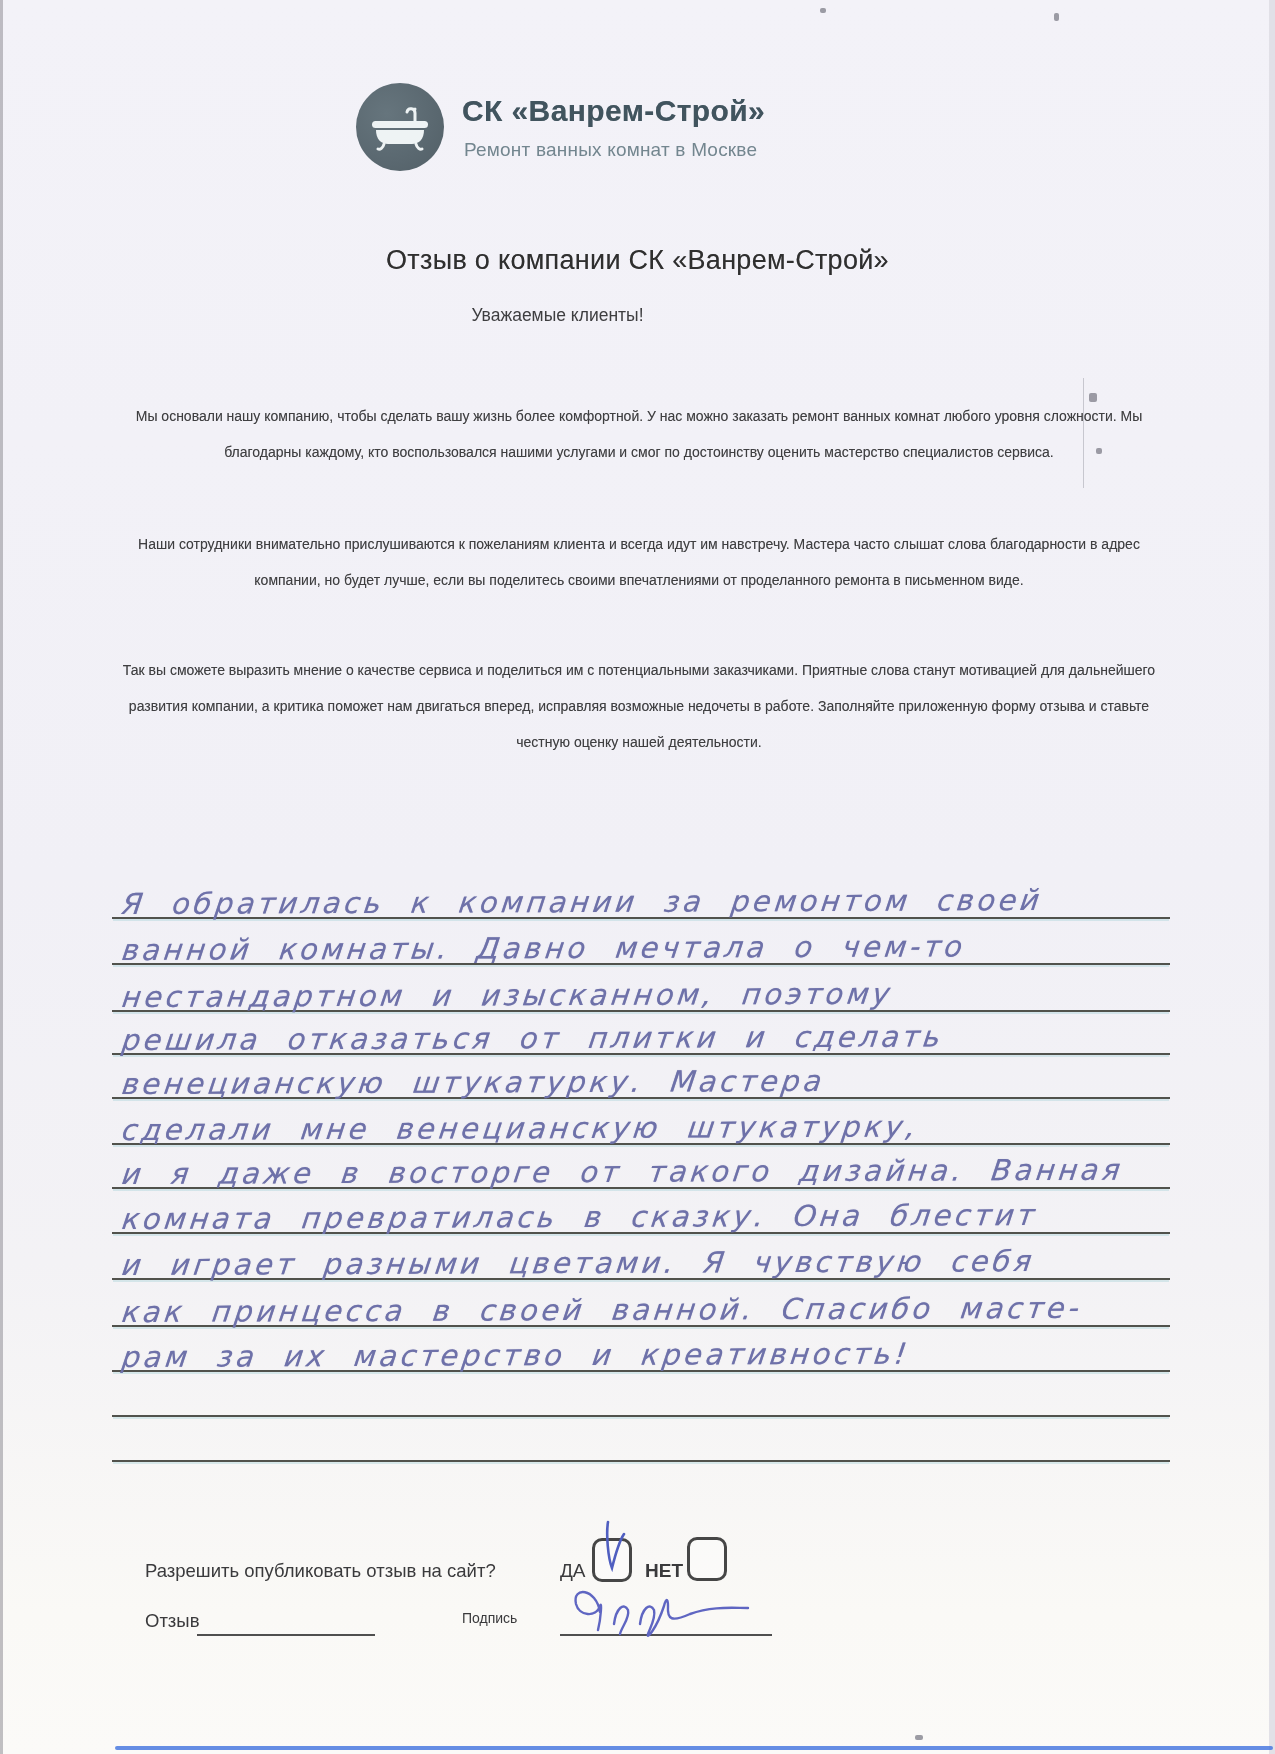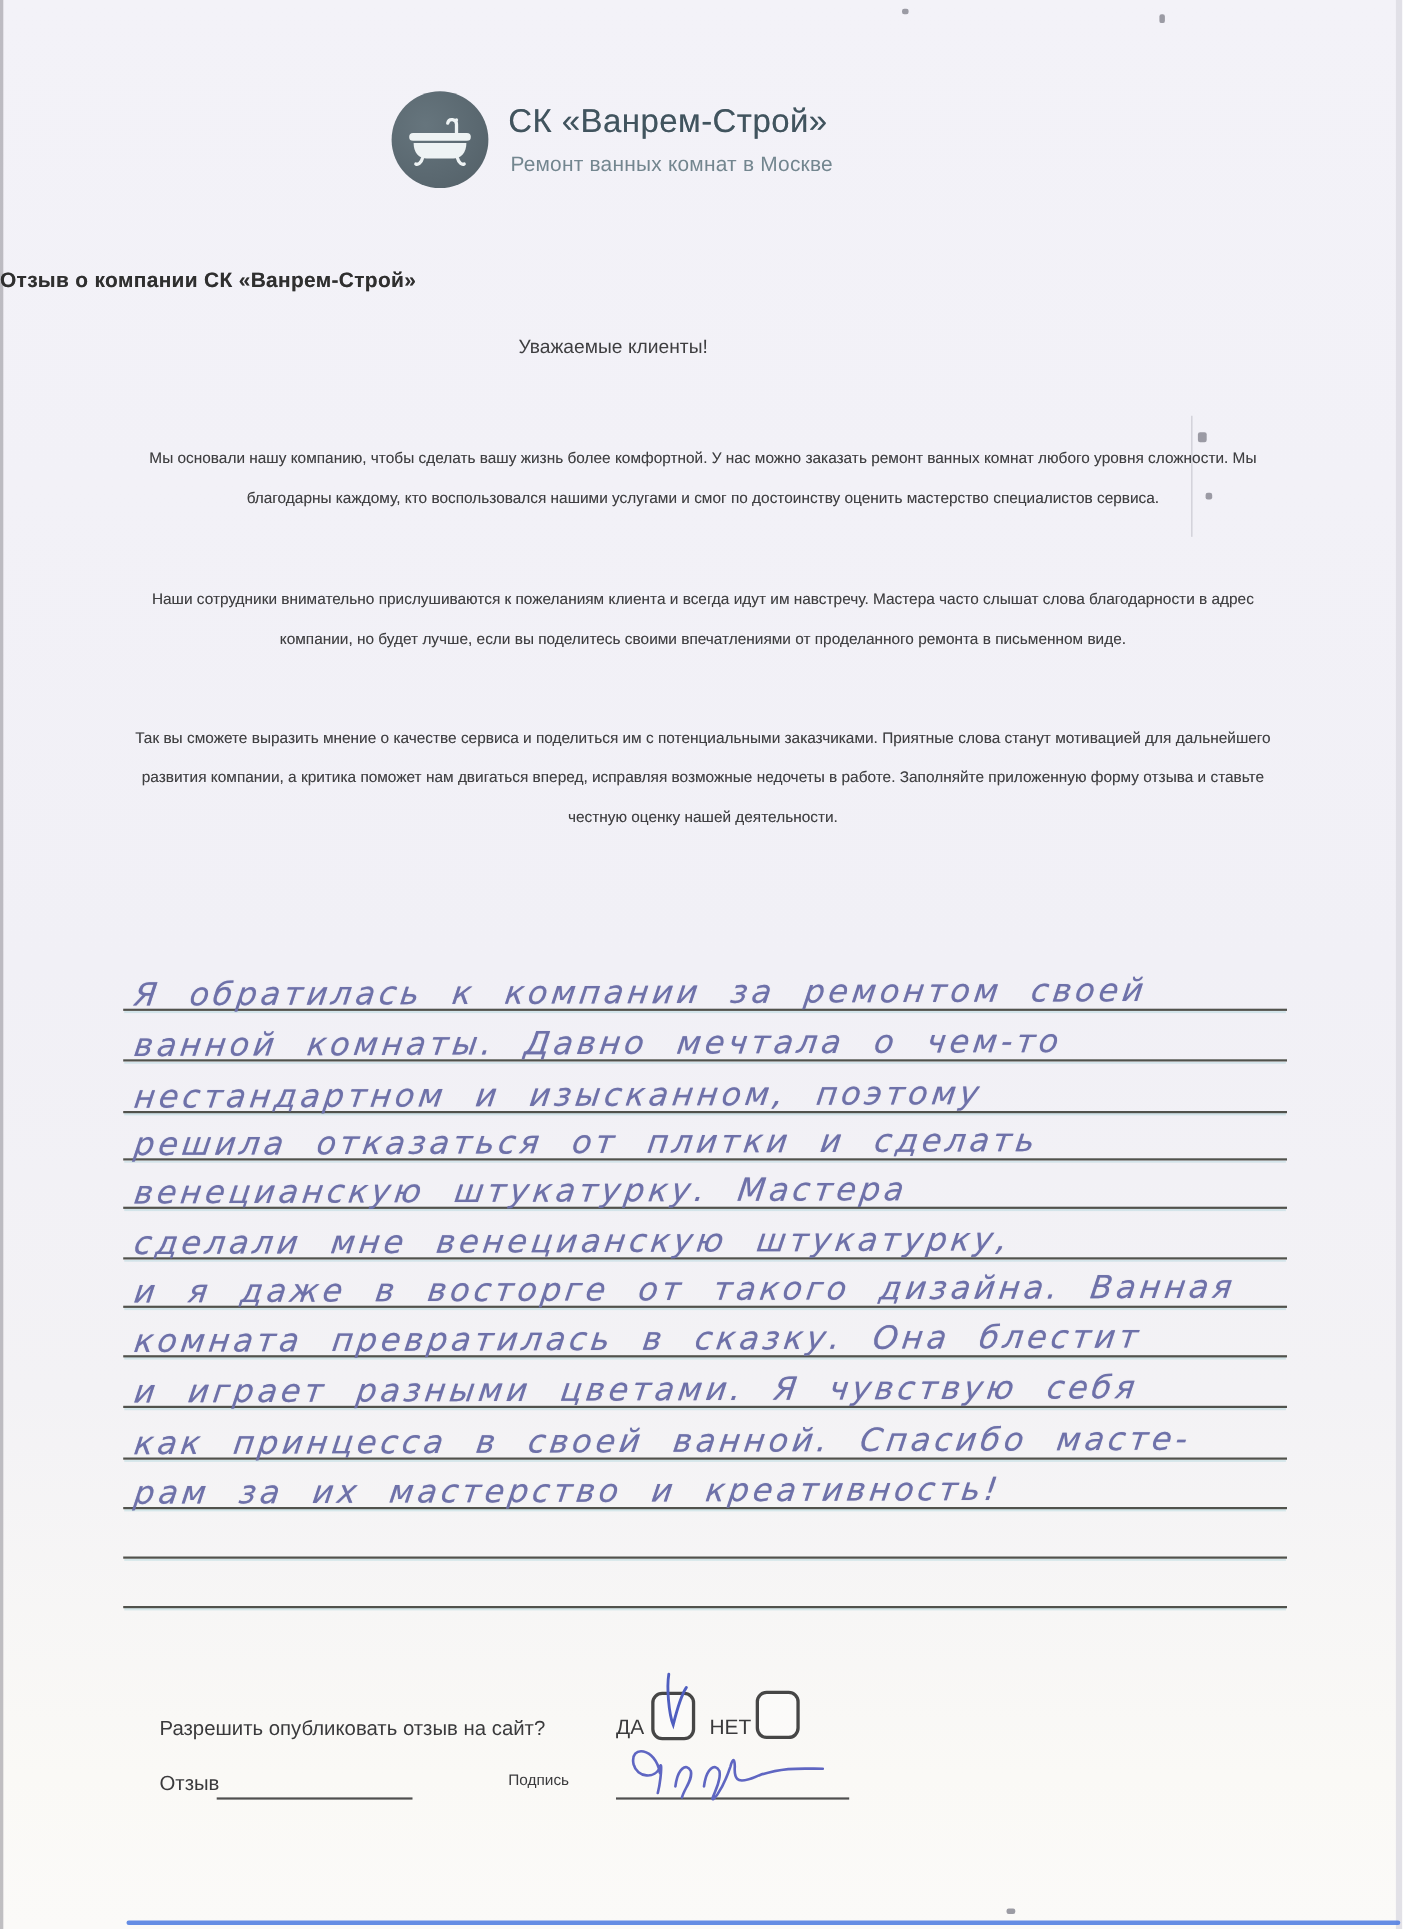--- a/index.html
+++ b/index.html
@@ -12,45 +12,45 @@
   
   .edge-left { left:0; top:0; width:3px; height:1754px; background:#8f8e96; opacity:.55; }
   .edge-right { right:0; top:0; width:6px; height:1754px; background:#dcdbe2; opacity:.8; }
   .crease { left:1083px; top:378px; width:1px; height:110px; background:rgba(120,120,132,.35); }
   .speck { background:#85858e; border-radius:2px; opacity:.8; }
   .bottom-blue { left:115px; top:1746px; width:1158px; height:4px; background:#4a79e0; opacity:.85; border-radius:2px; }
   
   .logo-circle { left:356px; top:83px; width:88px; height:88px; border-radius:50%;
     background:radial-gradient(circle at 35% 35%, #66757d 0%, #5a6870 60%, #525f66 100%); }
   .logo-circle svg { position:absolute; left:12px; top:16px; }
-  .brand-name { left:462px; top:94px; font-size:30px; font-weight:normal; color:#41545e; letter-spacing:.4px;
+  .brand-name { left:462px; top:94px; font-size:30px; font-weight:bold; color:#41545e; letter-spacing:.4px;
     text-shadow:0 0 .6px rgba(65,84,94,.55); }
   .brand-tagline { left:464px; top:139px; font-size:19px; color:#73868f; letter-spacing:.2px; }
   
-  .doc-title { left:0; top:245px; width:1275px; text-align:left; font-size:19px; font-weight:bold;
+  .doc-title { left:0; top:245px; width:1275px; text-align:center; font-size:27px; font-weight:normal;
     color:#2f2f2f; letter-spacing:.3px; text-shadow:0 0 .6px rgba(47,47,47,.5); }
   .salutation { left:0; top:305px; width:1115px; text-align:center; font-size:17.5px; color:#3e3e40; }
   .para { left:115px; width:1048px; text-align:center; font-size:14px; line-height:36px; color:#3f3f41;
     margin:0; text-shadow:0 0 .5px rgba(63,63,65,.4); }
   .p1 { top:398px; } .p2 { top:526px; } .p3 { top:652px; }
   .closing { left:0; top:822px; width:1275px; text-align:center; font-size:17.5px; color:#3f3f41; }
   
   .ruled { position:absolute; left:112px; width:1058px; height:41px;
     border-bottom:2px solid #51524c; box-shadow:0 3px 0 -1px rgba(120,190,200,.25); }
   .hand {
     position:absolute; left:8px; bottom:-4px; white-space:nowrap;
     font-family:"DejaVu Sans", sans-serif; font-style:italic;
     font-size:29px; color:#6e71a9; letter-spacing:3.5px; word-spacing:14px;
     transform:skewX(-8deg) rotate(-.25deg); transform-origin:left bottom;
     text-shadow:0 0 .7px rgba(110,113,169,.6);
   }
   
   .q-publish { left:145px; top:1560px; font-size:18.5px; color:#3a3a3c; }
   .cb-label { font-size:19px; color:#3a3a3c; }
-  .lbl-yes { left:560px; top:1560px; } .lbl-no { left:645px; top:1560px; }
+  .lbl-yes { left:560px; top:1560px; } .lbl-no { left:645px; top:1560px;font-weight:bold; }
   .cb { width:34px; height:38px; border:3px solid #464646; border-radius:10px; background:rgba(255,255,255,.35); }
   .cb-yes { left:592px; top:1538px; } .cb-no { left:687px; top:1537px; }
   .checkmark { left:594px; top:1518px; width:40px; height:62px; }
   .lbl-date { left:145px; top:1610px; font-size:18.5px; color:#3a3a3c; }
   .line-date { left:197px; top:1634px; width:178px; border-top:2px solid #4f4f4f; }
   .lbl-sign { left:462px; top:1610px; font-size:14px; color:#3a3a3c; }
   .line-sign { left:560px; top:1634px; width:212px; border-top:2px solid #4f4f4f; }
   .signature { left:562px; top:1578px; width:270px; height:62px; }
 </style>
 </head>

